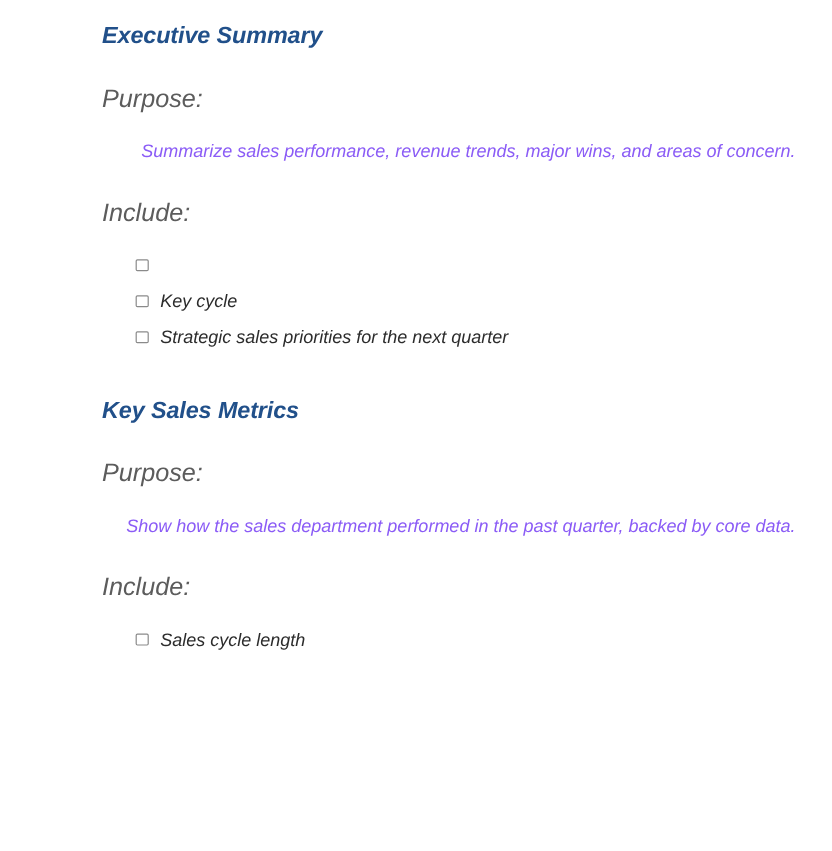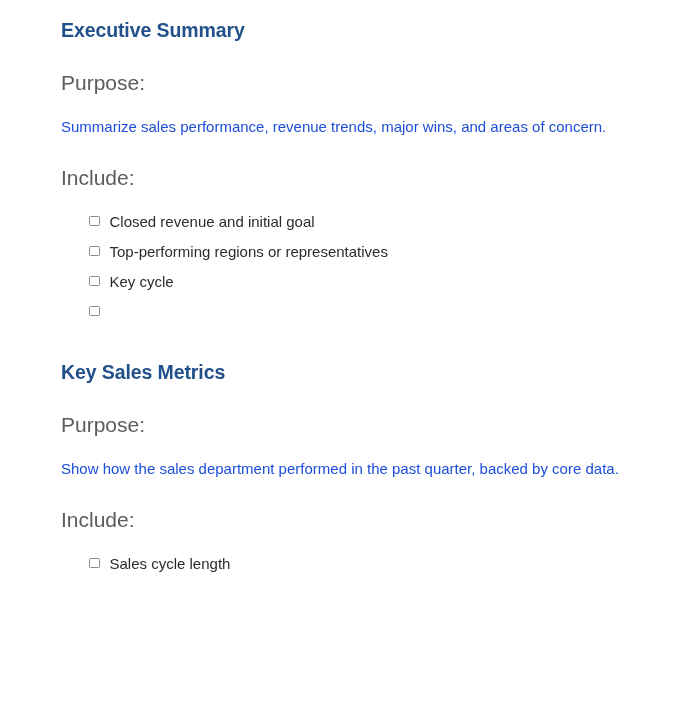--- a/index.html
+++ b/index.html
@@ -13,22 +13,23 @@
     height: 709px;
     overflow: hidden;
     font-family: "Liberation Sans", "DejaVu Sans", sans-serif;
     -webkit-font-smoothing: antialiased;
   }
 
   .page {
     box-sizing: border-box;
     width: 693px;
     height: 709px;
-    padding: 18px 30px 0 61px;
+    padding: 18px 30px 0 85px;
     background: #ffffff;
+    font-style: italic;
   }
 
   .section {
     margin: 0;
   }
 
   .section + .section {
     margin-top: 34px;
   }
 
@@ -45,24 +46,25 @@
     font-size: 21px;
     font-weight: 400;
     color: #5c5c5c;
     line-height: 1.35;
     margin: 0 0 14px 0;
   }
 
   .body-text {
     font-size: 15px;
     font-weight: 400;
-    color: #1d4ed8;
+    color: #8b5cf6;
     line-height: 30px;
     margin: 0 0 22px 0;
     max-width: 610px;
+    text-align: right;
   }
 
   .checklist {
     list-style: none;
     margin: 0;
     padding: 0 0 0 28px;
   }
 
   .checklist-item {
     display: flex;
@@ -102,35 +104,31 @@
     <h2 class="section-heading">Executive Summary</h2>
     <div class="purpose-block">
       <div class="field-label">Purpose:</div>
       <p class="body-text">Summarize sales performance, revenue trends, major wins, and areas of concern.</p>
     </div>
     <div class="include-block">
       <div class="field-label">Include:</div>
       <ul class="checklist">
   <li class="checklist-item">
     <span class="checkbox"></span>
-    <span class="checklist-label">Closed revenue and initial goal</span>
   </li>
 
-  <li class="checklist-item">
-    <span class="checkbox"></span>
-    <span class="checklist-label">Top-performing regions or representatives</span>
-  </li>
 
   <li class="checklist-item">
     <span class="checkbox"></span>
     <span class="checklist-label">Key cycle</span>
   </li>
 
   <li class="checklist-item">
     <span class="checkbox"></span>
+    <span class="checklist-label">Strategic sales priorities for the next quarter</span>
   </li>
 </ul>
     </div>
   </section>
 
   <section class="section">
     <h2 class="section-heading">Key Sales Metrics</h2>
     <div class="purpose-block">
       <div class="field-label">Purpose:</div>
       <p class="body-text">Show how the sales department performed in the past quarter, backed by core data.</p>

